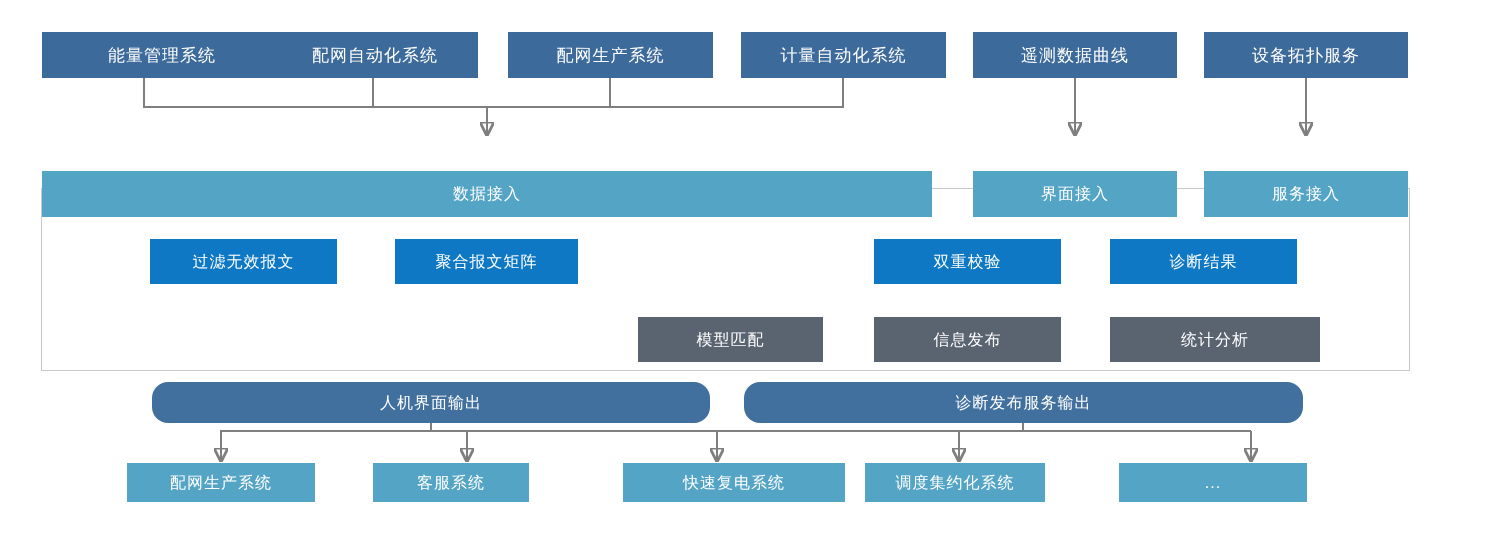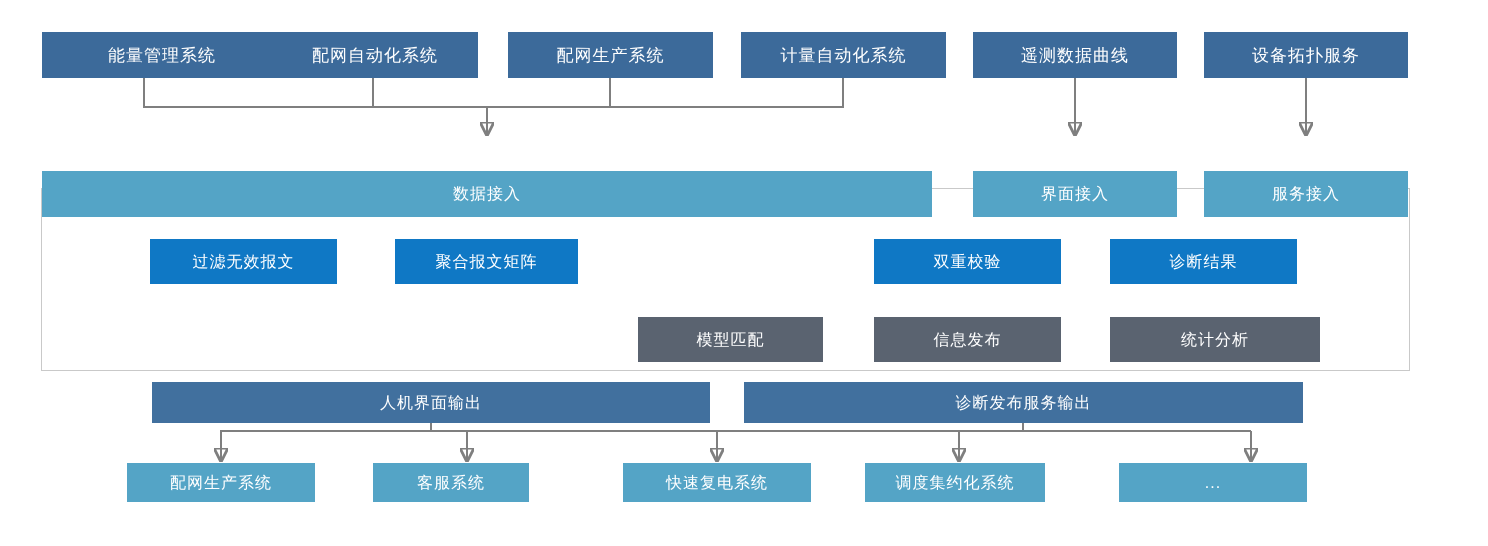--- a/index.html
+++ b/index.html
@@ -14,21 +14,21 @@
     color:#ffffff;font-size:16px;line-height:1;letter-spacing:1px;white-space:nowrap;
   }
   .src{background:#3c6a9a;height:46px;top:32px;font-size:17px;}
   .access{background:#54a4c6;height:46px;top:135px;margin-top:36px;}
   .frame{
     position:absolute;left:41px;top:188px;width:1369px;height:183px;
     border:1px solid #c9c9c9;background:#ffffff;box-sizing:border-box;
   }
   .flow{background:#0f78c5;height:45px;top:203px;margin-top:36px;}
   .ana{background:#5a6370;height:45px;top:317px;}
-  .out{background:#41709e;height:41px;top:382px;}
+  .out{background:#41709e;height:41px;top:382px;border-radius:16px;}
   .consumer{background:#54a4c6;height:39px;top:463px;}
 </style>
 </head>
 <body>
 
 <div class="canvas">
 
   <svg class="wires" viewBox="0 0 1488 546">
     <defs>
       <marker id="ah" viewBox="0 0 10 10" refX="8.5" refY="5" markerWidth="7" markerHeight="7" orient="auto">
@@ -90,17 +90,17 @@
 
   <div class="box ana" style="left:874px;width:187px">信息发布</div>
   <div class="box ana" style="left:638px;width:185px">模型匹配</div>
   <div class="box ana" style="left:1110px;width:210px">统计分析</div>
 
   <div class="box out" style="left:152px;width:558px">人机界面输出</div>
   <div class="box out" style="left:744px;width:559px">诊断发布服务输出</div>
 
   <div class="box consumer" style="left:127px;width:188px">配网生产系统</div>
   <div class="box consumer" style="left:373px;width:156px">客服系统</div>
-  <div class="box consumer" style="left:623px;width:188px">快速复电系统</div>
+  <div class="box consumer" style="left:623px;width:222px">快速复电系统</div>
   <div class="box consumer" style="left:865px;width:180px">调度集约化系统</div>
   <div class="box consumer" style="left:1119px;width:188px">...</div>
 
 </div>
 
 </body></html>

